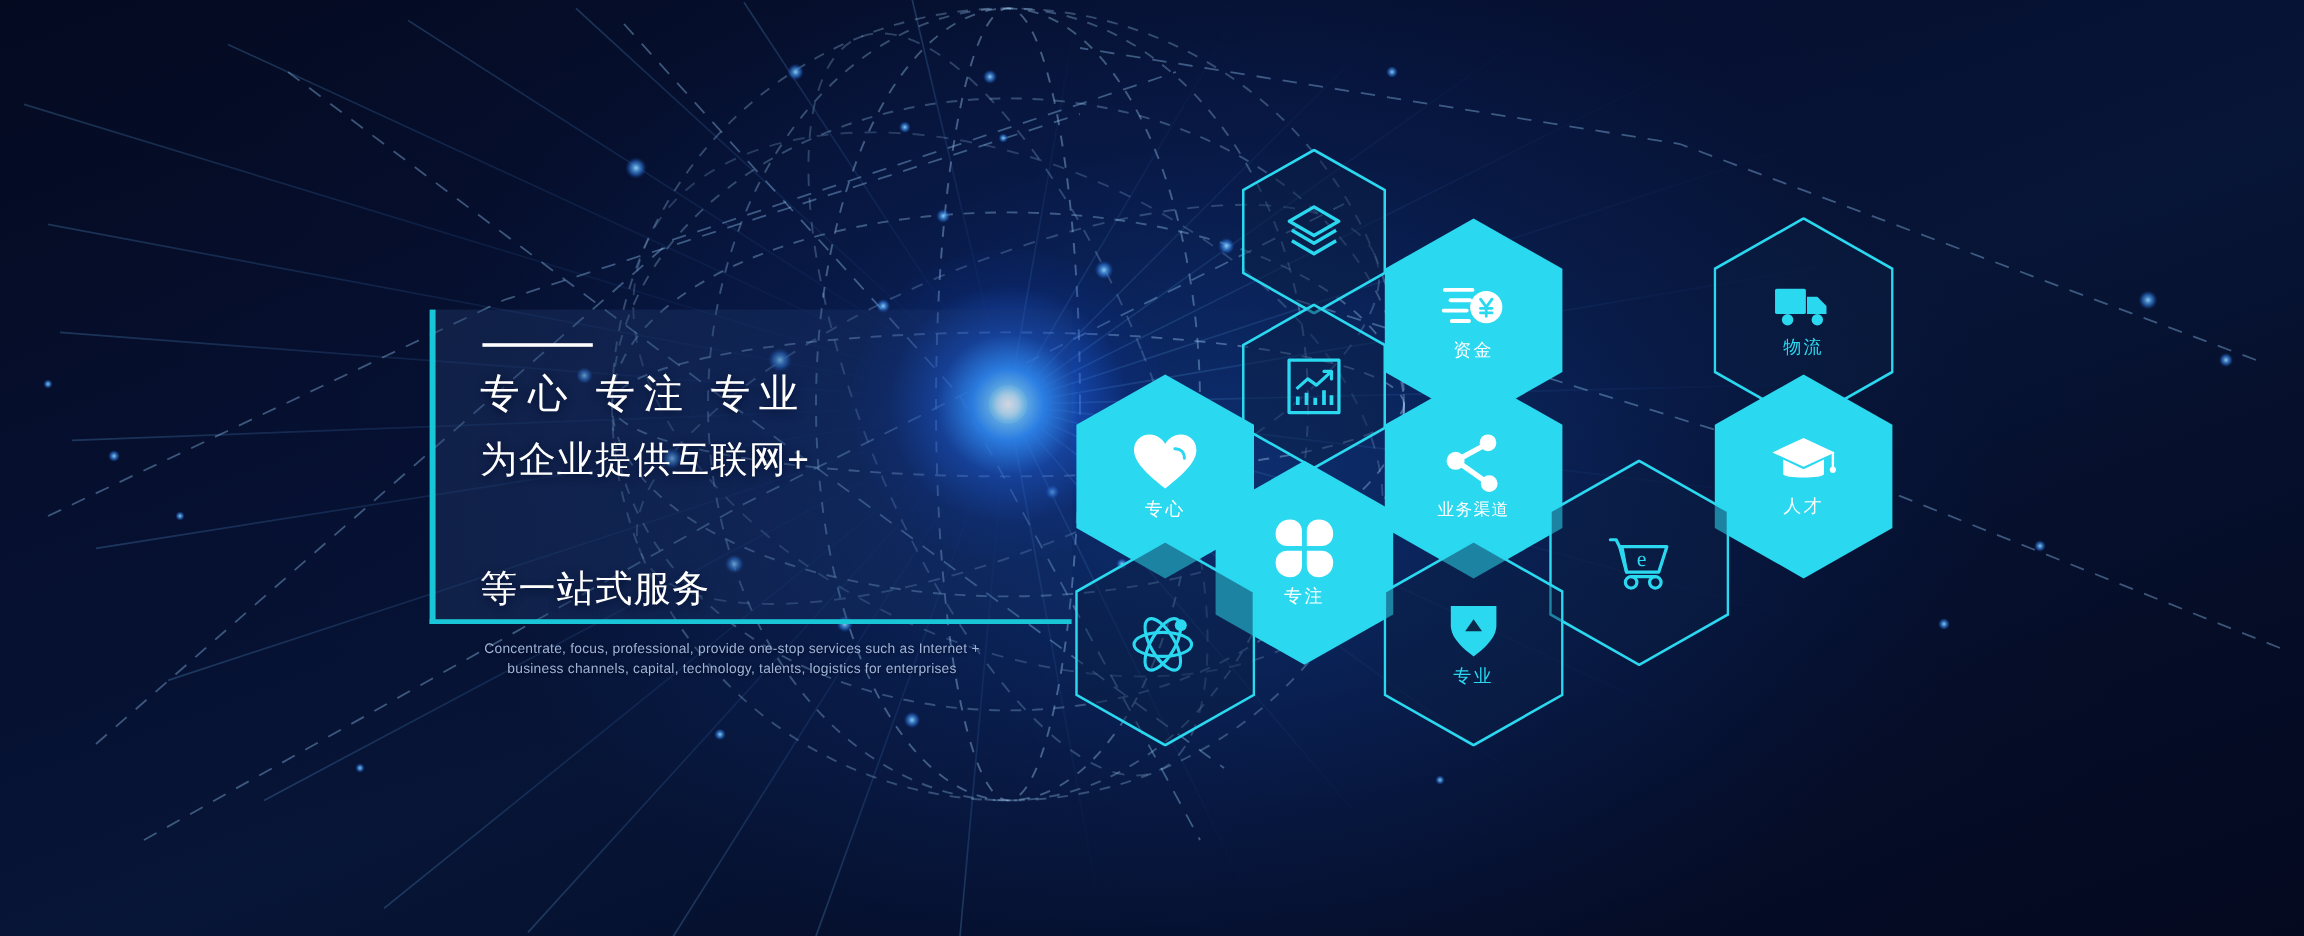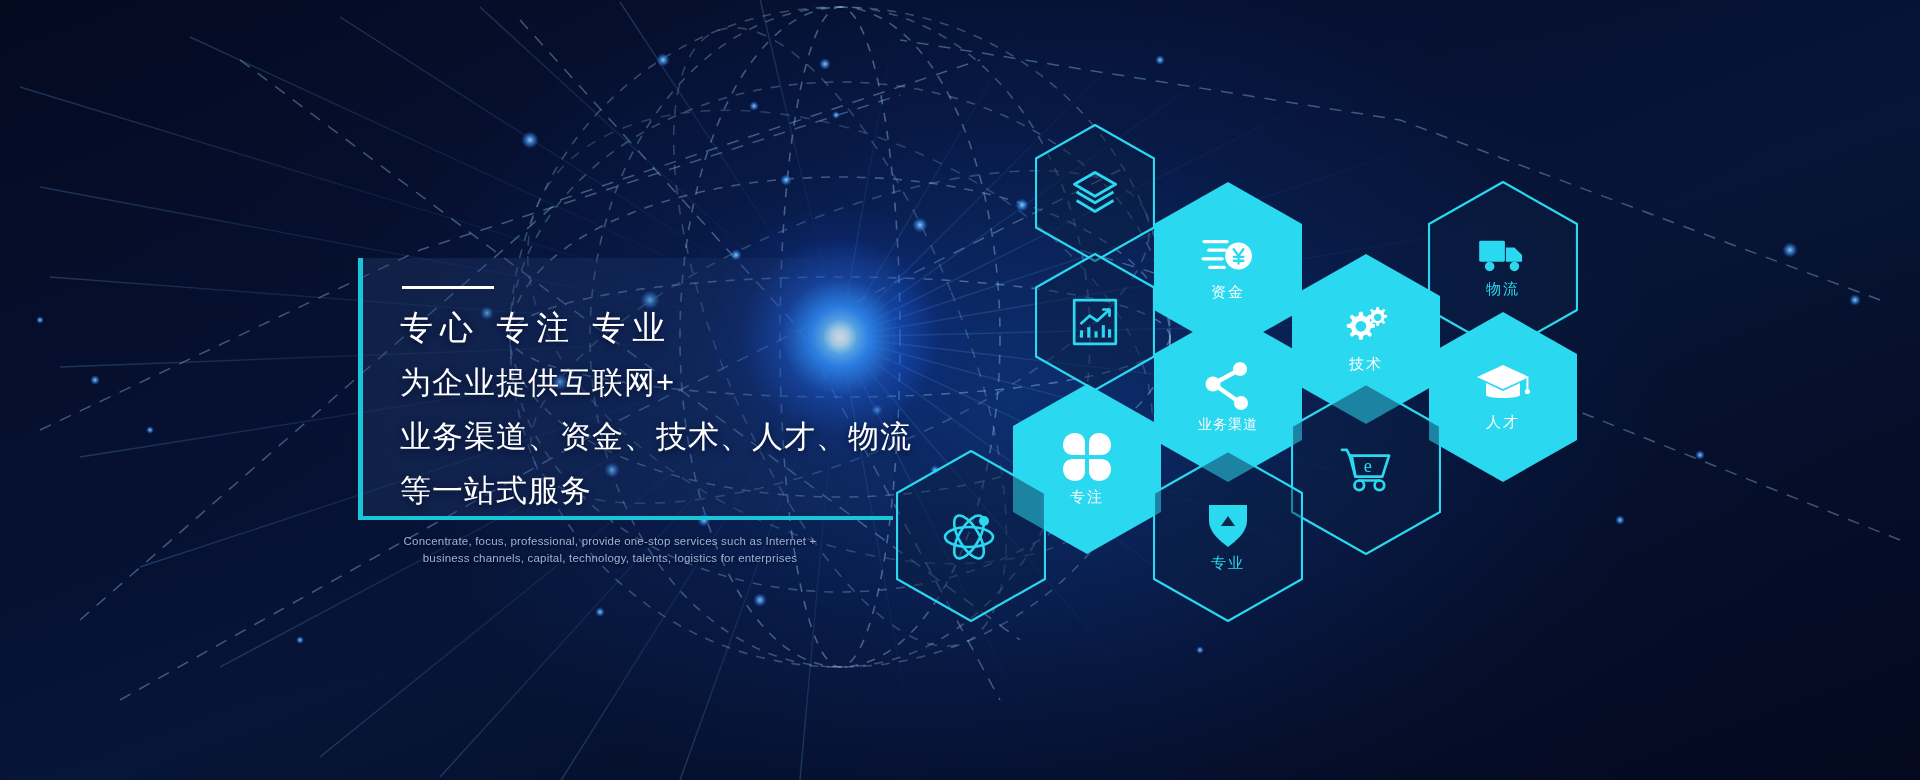--- a/index.html
+++ b/index.html
@@ -199,21 +199,20 @@
     <div class="core"></div>
     <div class="core2"></div>
   </div>
 
   <div id="panel"></div>
 
   <div id="panel-inner">
     <div class="rule"></div>
     <div class="headline hl1">专心 专注 专业</div>
     <div class="headline hl2">为企业提供互联网+</div>
-    <div class="headline hl3">业务渠道、资金、技术、人才、物流</div>
     <div class="headline hl4">等一站式服务</div>
   </div>
 
   <div id="subtitle">Concentrate, focus, professional, provide one-stop services such as Internet + business channels, capital, technology, talents, logistics for enterprises</div>
 
   <div class="layer" id="hexlayer">
       <div class="hex outline" style="left: 1035px; top: 124px;">
         <svg class="shape" viewBox="0 0 120 138">
           <polygon points="60,1 119,34.5 119,103.5 60,137 1,103.5 1,34.5" fill="rgba(10,32,66,0.45)" stroke="#2ad8f0" stroke-width="2.2"></polygon>
         </svg>
@@ -274,32 +273,30 @@
       <g stroke-width="3">
                 <line x1="11" y1="40" x2="11" y2="33"></line>
                 <line x1="18" y1="40" x2="18" y2="30"></line>
       <line x1="25" y1="40" x2="25" y2="34"></line>
                 <line x1="32" y1="40" x2="32" y2="28"></line>
                 <line x1="38" y1="40" x2="38" y2="32"></line>
               </g>
             </svg></span>
         </div>
       </div>
-      <div class="hex filled big" style="left: 1291px; top: 253px;">
-        <svg class="shape" viewBox="0 0 150 172">
-          <polygon points="75,1 149,43 149,129 75,171 1,129 1,43" fill="#2ad8f0"></polygon>
-        </svg>
-        <div class="content">
-          <span class="glyph"><svg width="50" height="46" viewBox="0 0 52 48" fill="#ffffff">
-      <path d="M19 8 l3.4 .0 .9 4.3 3.2 1.3 3.5-2.6 2.4 2.4 -2.6 3.5 1.3 3.2 4.3 .9 0 3.4 -4.3 .9 -1.3 3.2 2.6 3.5 -2.4 2.4 -3.5-2.6 -3.2 1.3 -.9 4.3 -3.4 0 -.9-4.3 -3.2-1.3 -3.5 2.6 -2.4-2.4 2.6-3.5 -1.3-3.2 -4.3-.9 0-3.4 4.3-.9 1.3-3.2 -2.6-3.5 2.4-2.4 3.5 2.6 3.2-1.3 z"></path>
-      <circle cx="20.7" cy="23.3" r="5.6" fill="#2ad8f0"></circle>
-      <path d="M37 3 l2.3 0 .6 2.9 2.2 .9 2.4-1.8 1.6 1.6 -1.8 2.4 .9 2.2 2.9 .6 0 2.3 -2.9 .6 -.9 2.2 1.8 2.4 -1.6 1.6 -2.4-1.8 -2.2 .9 -.6 2.9 -2.3 0 -.6-2.9 -2.2-.9 -2.4 1.8 -1.6-1.6 1.8-2.4 -.9-2.2 -2.9-.6 0-2.3 2.9-.6 .9-2.2 -1.8-2.4 1.6-1.6 2.4 1.8 2.2-.9 z"></path>
-      <circle cx="38.2" cy="13.9" r="3.8" fill="#2ad8f0"></circle>
-            </svg></span>
-          <span class="cap">技术</span>
+      <div class="hex filled big" style="left: 896px; top: 311px;">
+        <svg class="shape" viewBox="0 0 150 172">
+          <polygon points="75,1 149,43 149,129 75,171 1,129 1,43" fill="#2ad8f0"></polygon>
+        </svg>
+        <div class="content">
+          <span class="glyph"><svg width="56" height="50" viewBox="0 0 56 50">
+      <path d="M28 47 C7 31 2 22 2 15 C2 7 8 2 15 2 C21 2 26 6 28 10 C30 6 35 2 41 2 C48 2 54 7 54 15 C54 22 49 31 28 47 Z" fill="#ffffff"></path>
+      <path d="M36 14 C41 14 44 17 44 22" fill="none" stroke="#2ad8f0" stroke-width="2.4" stroke-linecap="round"></path>
+            </svg></span>
+          <span class="cap">专心</span>
         </div>
       </div>
       <div class="hex filled big wide" style="left: 1153px; top: 311px;">
         <svg class="shape" viewBox="0 0 150 172">
           <polygon points="75,1 149,43 149,129 75,171 1,129 1,43" fill="#2ad8f0"></polygon>
         </svg>
         <div class="content">
           <span class="glyph"><svg width="50" height="50" viewBox="0 0 50 50" fill="none">
       <g stroke="#ffffff" stroke-width="4.4" stroke-linecap="round">
         <line x1="12" y1="22" x2="36" y2="9"></line>

